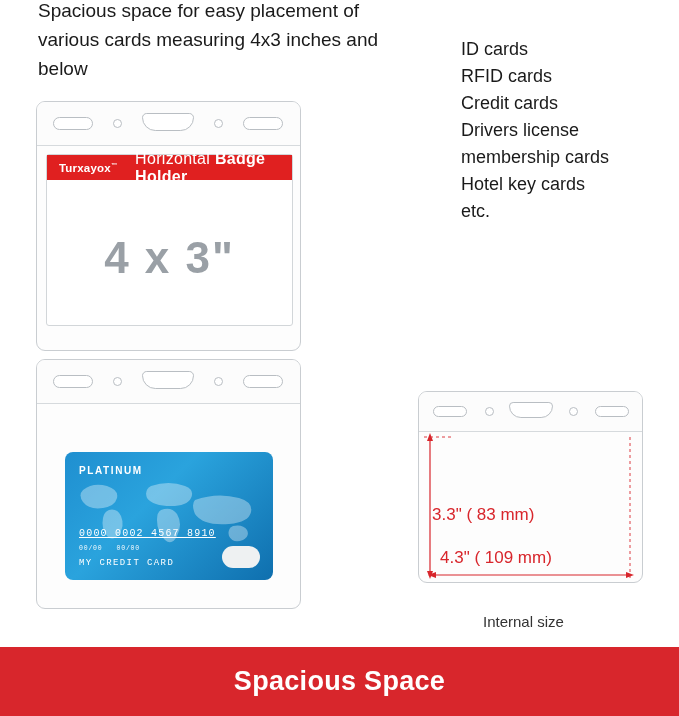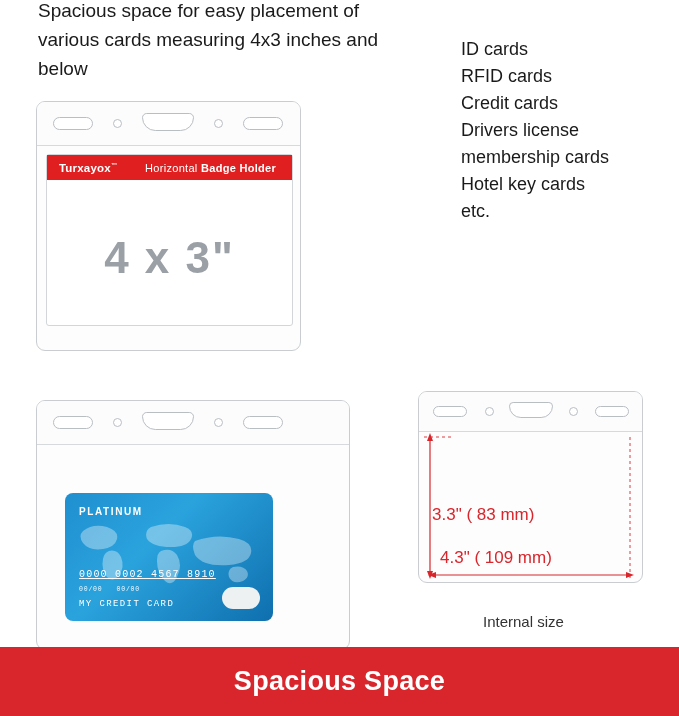--- a/index.html
+++ b/index.html
@@ -101,38 +101,37 @@
     color: #ffffff;
   }
   .brand {
     font-size: 11.5px;
     font-weight: bold;
     margin-left: 12px;
     letter-spacing: 0.2px;
   }
   .brand sup { font-size: 6px; vertical-align: super; }
   .bandtitle {
-    font-size: 11px;
-    margin-left: 28px;
+    font-size: 16px;
+    margin-left: 18px;
     letter-spacing: 0.3px;
-    text-align: center;
   }
   .bandtitle b { font-weight: bold; }
   .sizemark {
     position: absolute;
     left: 0; right: 0; top: 78px;
     text-align: center;
     font-size: 44px;
     font-weight: bold;
     color: #9aa0a6;
     letter-spacing: 2px;
   }
 
   
-  #holder2 { left: 36px; top: 400px; width: 314px; height: 250px; }
+  #holder2 { left: 36px; top: 359px; width: 265px; height: 250px; }
   .creditcard {
     position: absolute;
     left: 28px; top: 92px;
     width: 208px; height: 128px;
     border-radius: 8px;
     background: linear-gradient(135deg, #1f8fd0 0%, #2aa3dd 40%, #0f6fae 100%);
     overflow: hidden;
     color: #ffffff;
   }
   .cc-map {

